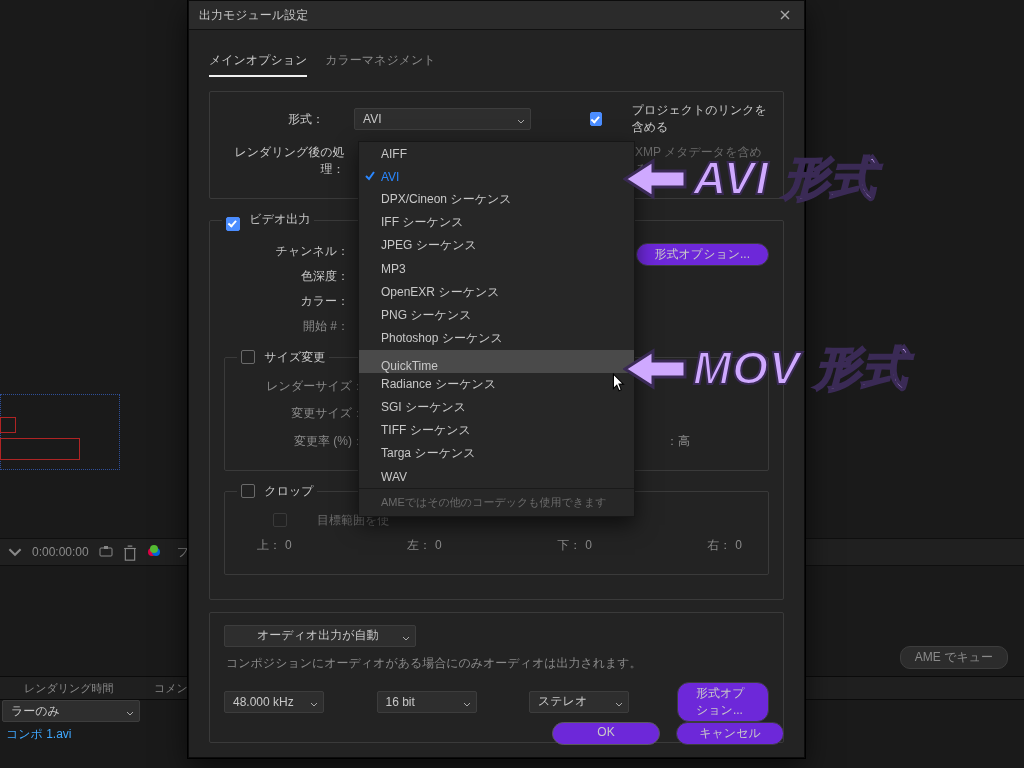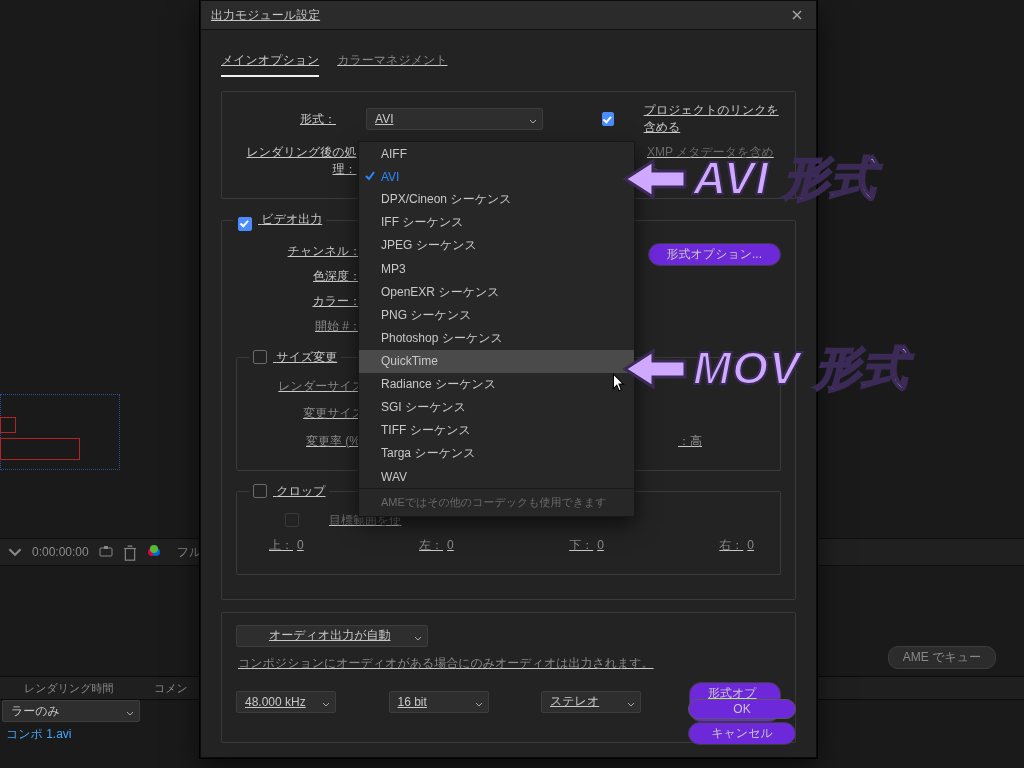--- a/index.html
+++ b/index.html
@@ -25,21 +25,21 @@
   .bg-red-outline{position:absolute;border:1px solid #b02424;}
   .bg-blue-dashed{position:absolute;border:1px dotted #2e4f9a;}
   .bg-toolbar{position:absolute;left:0;right:0;height:26px;background:#202020;border-top:1px solid #0f0f0f;border-bottom:1px solid #0f0f0f;display:flex;align-items:center;gap:10px;padding-left:8px;color:var(--text-dim);}
   .bg-toolbar .icon{width:14px;height:14px;display:inline-block;}
   .bg-columns{position:absolute;left:0;right:0;background:#1f1f1f;border-top:1px solid #0b0b0b;border-bottom:1px solid #0b0b0b;display:flex;align-items:center;color:var(--text-dim);font-size:11px;}
   .bg-row{position:absolute;left:0;right:0;display:flex;align-items:center;}
   .bg-link{color:#3fa8ff;}
   .ame-btn{position:absolute;background:#2c2c2c;border:1px solid var(--border);border-radius:10px;padding:2px 14px;color:var(--text-dim);}
 
   
-  .dialog{position:absolute;left:200px;top:0;width:615px;height:756px;background:var(--bg-dialog);border:1px solid #0c0c0c;box-shadow:0 0 0 1px #000,0 10px 28px rgba(0,0,0,.6);text-decoration:underline;}
+  .dialog{position:absolute;left:188px;top:0;width:615px;height:756px;background:var(--bg-dialog);border:1px solid #0c0c0c;box-shadow:0 0 0 1px #000,0 10px 28px rgba(0,0,0,.6);}
   .titlebar{height:28px;display:flex;align-items:center;padding:0 10px;background:#2b2b2b;border-bottom:1px solid #111;}
   .title{flex:1;color:var(--text);font-size:12px;}
   .close{width:18px;height:18px;display:flex;align-items:center;justify-content:center;color:var(--text-dim);}
   .close svg{width:10px;height:10px;}
   .body{padding:14px 20px 12px 20px;}
   .tabs{display:flex;gap:18px;margin:8px 0 14px 0;}
   .tab{color:var(--text-dim);padding-bottom:6px;}
   .tab.active{color:var(--text);border-bottom:2px solid #f0f0f0;}
 
   .row{display:flex;align-items:center;margin-bottom:8px;gap:24px;}
@@ -60,32 +60,32 @@
   legend .chk{vertical-align:-3px;}
   .two-col-right{display:flex;align-items:center;}
   .spacer{flex:1;}
   .small-num{color:var(--text-dim);margin:0 4px 0 4px;}
   .dim{color:var(--text-dim);}
 
   
   .dropdown{position:absolute;left:358px;top:141px;width:275px;background:#272727;border:1px solid var(--dropdown-border);box-shadow:0 8px 20px rgba(0,0,0,.6);z-index:50;}
   .dd-item{display:flex;align-items:center;height:23.1px;padding-left:22px;color:var(--text);position:relative;}
   .dd-item.sel{color:var(--accent);}
-  .dd-item.hover{background:var(--highlight);}
+  .dd-item.hover{background:var(--highlight);align-items:flex-end;}
   .dd-check{position:absolute;left:5px;top:5px;color:var(--accent);}
   .dd-foot{color:var(--text-darker);padding:6px 8px 6px 22px;border-top:1px solid #1a1a1a;font-size:11px;}
 
   .cursor{position:absolute;left:612px;top:373px;z-index:60;}
   .cursor svg{width:14px;height:20px;}
 
   
   .anno{position:absolute;font-weight:900;font-size:46px;font-style:italic;color:var(--annotation);-webkit-text-stroke:2px var(--annotation-stroke);letter-spacing:1px;white-space:nowrap;z-index:70;}
   .arrow{width:64px;height:44px;}
 
-  .footer-btns{position:absolute;right:20px;bottom:12px;display:flex;gap:3px;flex-direction:column;}
+  .footer-btns{position:absolute;right:20px;bottom:12px;display:flex;gap:16px;}
   .footer-btns .pill-btn{min-width:70px;text-align:center;}
   .ok{border-color:#5a5a5a;}
 
   .audio-note{color:var(--text-dim);margin:4px 0 10px 2px;}
   .audio-row .select{min-width:72px;}
 </style>
 </head>
 <body>
 <div class="app">
 
@@ -123,21 +123,21 @@
   <span class="select" style="min-width:110px;margin-left:2px;">
     <span>ラーのみ</span>
     <span class="chev"><svg viewBox="0 0 8 8">
             <path d="M1 2l3 3 3-3" fill="none" stroke="#aaa"></path>
           </svg></span>
   </span>
 </div>
 <div class="bg-row" style="top:724px;height:20px;">
   <span class="bg-link" style="margin-left:6px;">コンポ 1.avi</span>
 </div>
-<div class="ame-btn" style="right:28px;top:646px;">AME でキュー</div>
+<div class="ame-btn" style="right:16px;top:646px;">AME でキュー</div>
 
 <div class="dialog">
   <div class="titlebar">
     <span class="title">出力モジュール設定</span>
     <span class="close">
       <svg viewBox="0 0 10 10">
             <path d="M1 1l8 8M9 1l-8 8" stroke="#aaa" stroke-width="1.4"></path>
           </svg>
     </span>
   </div>

